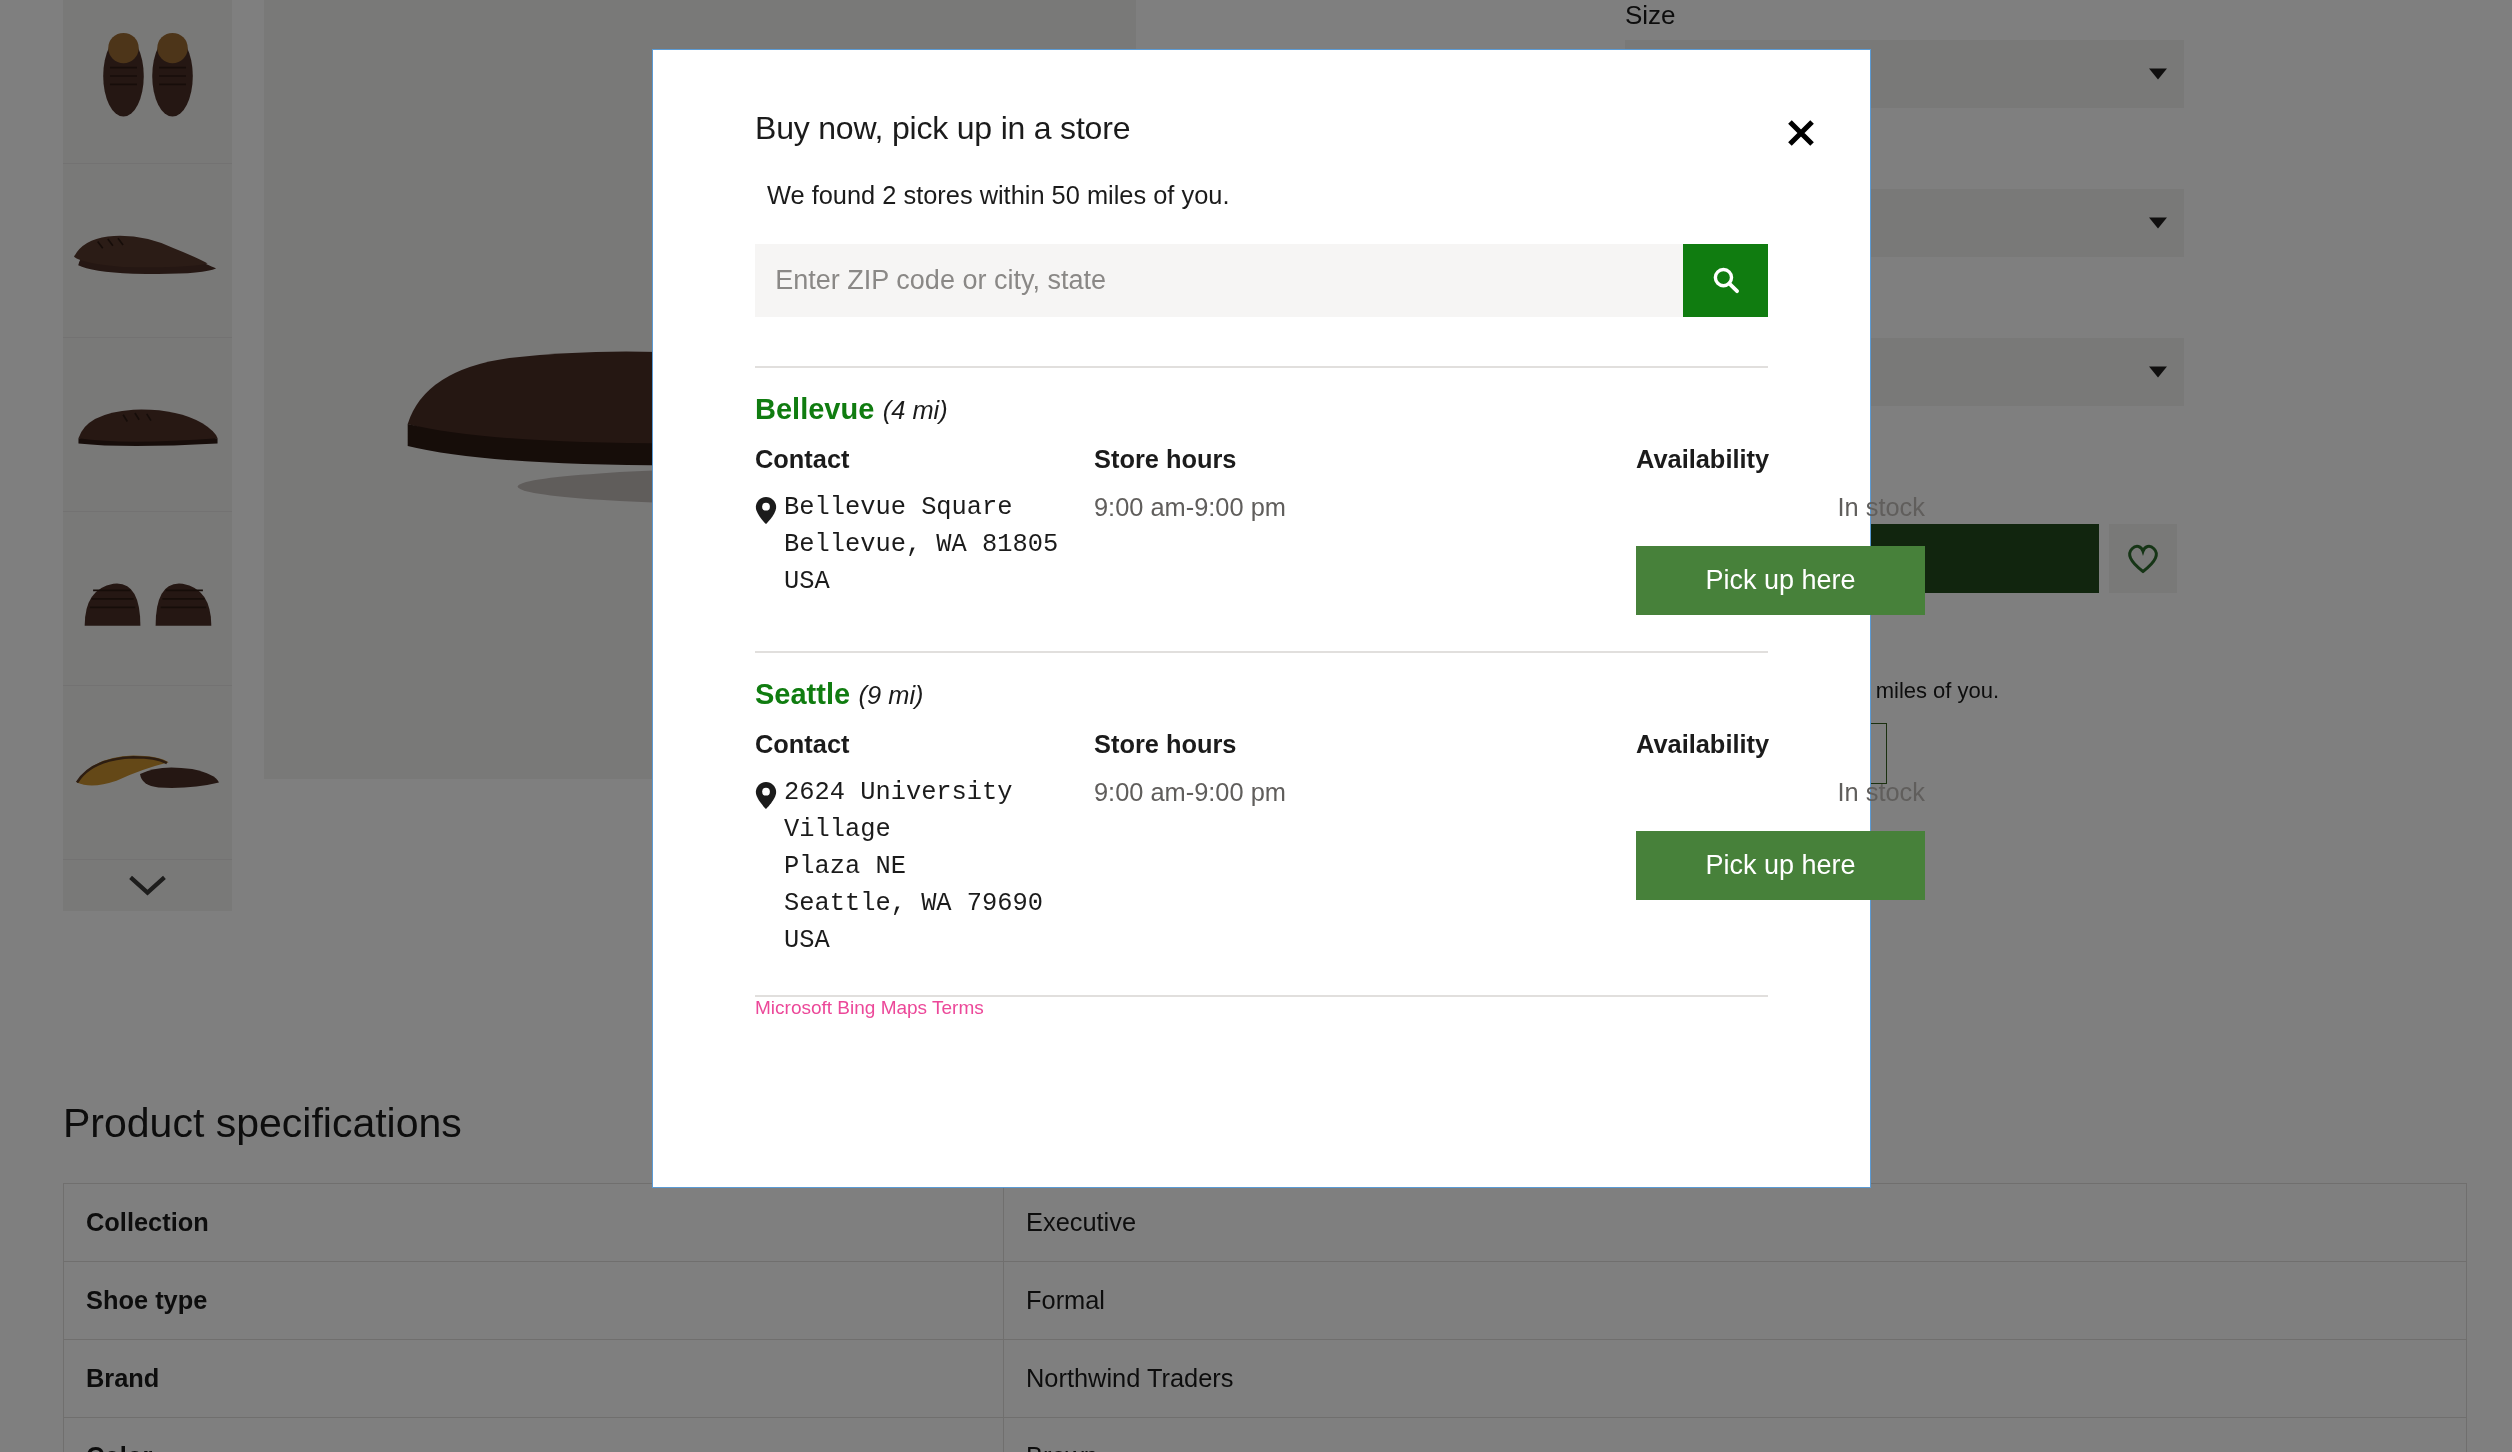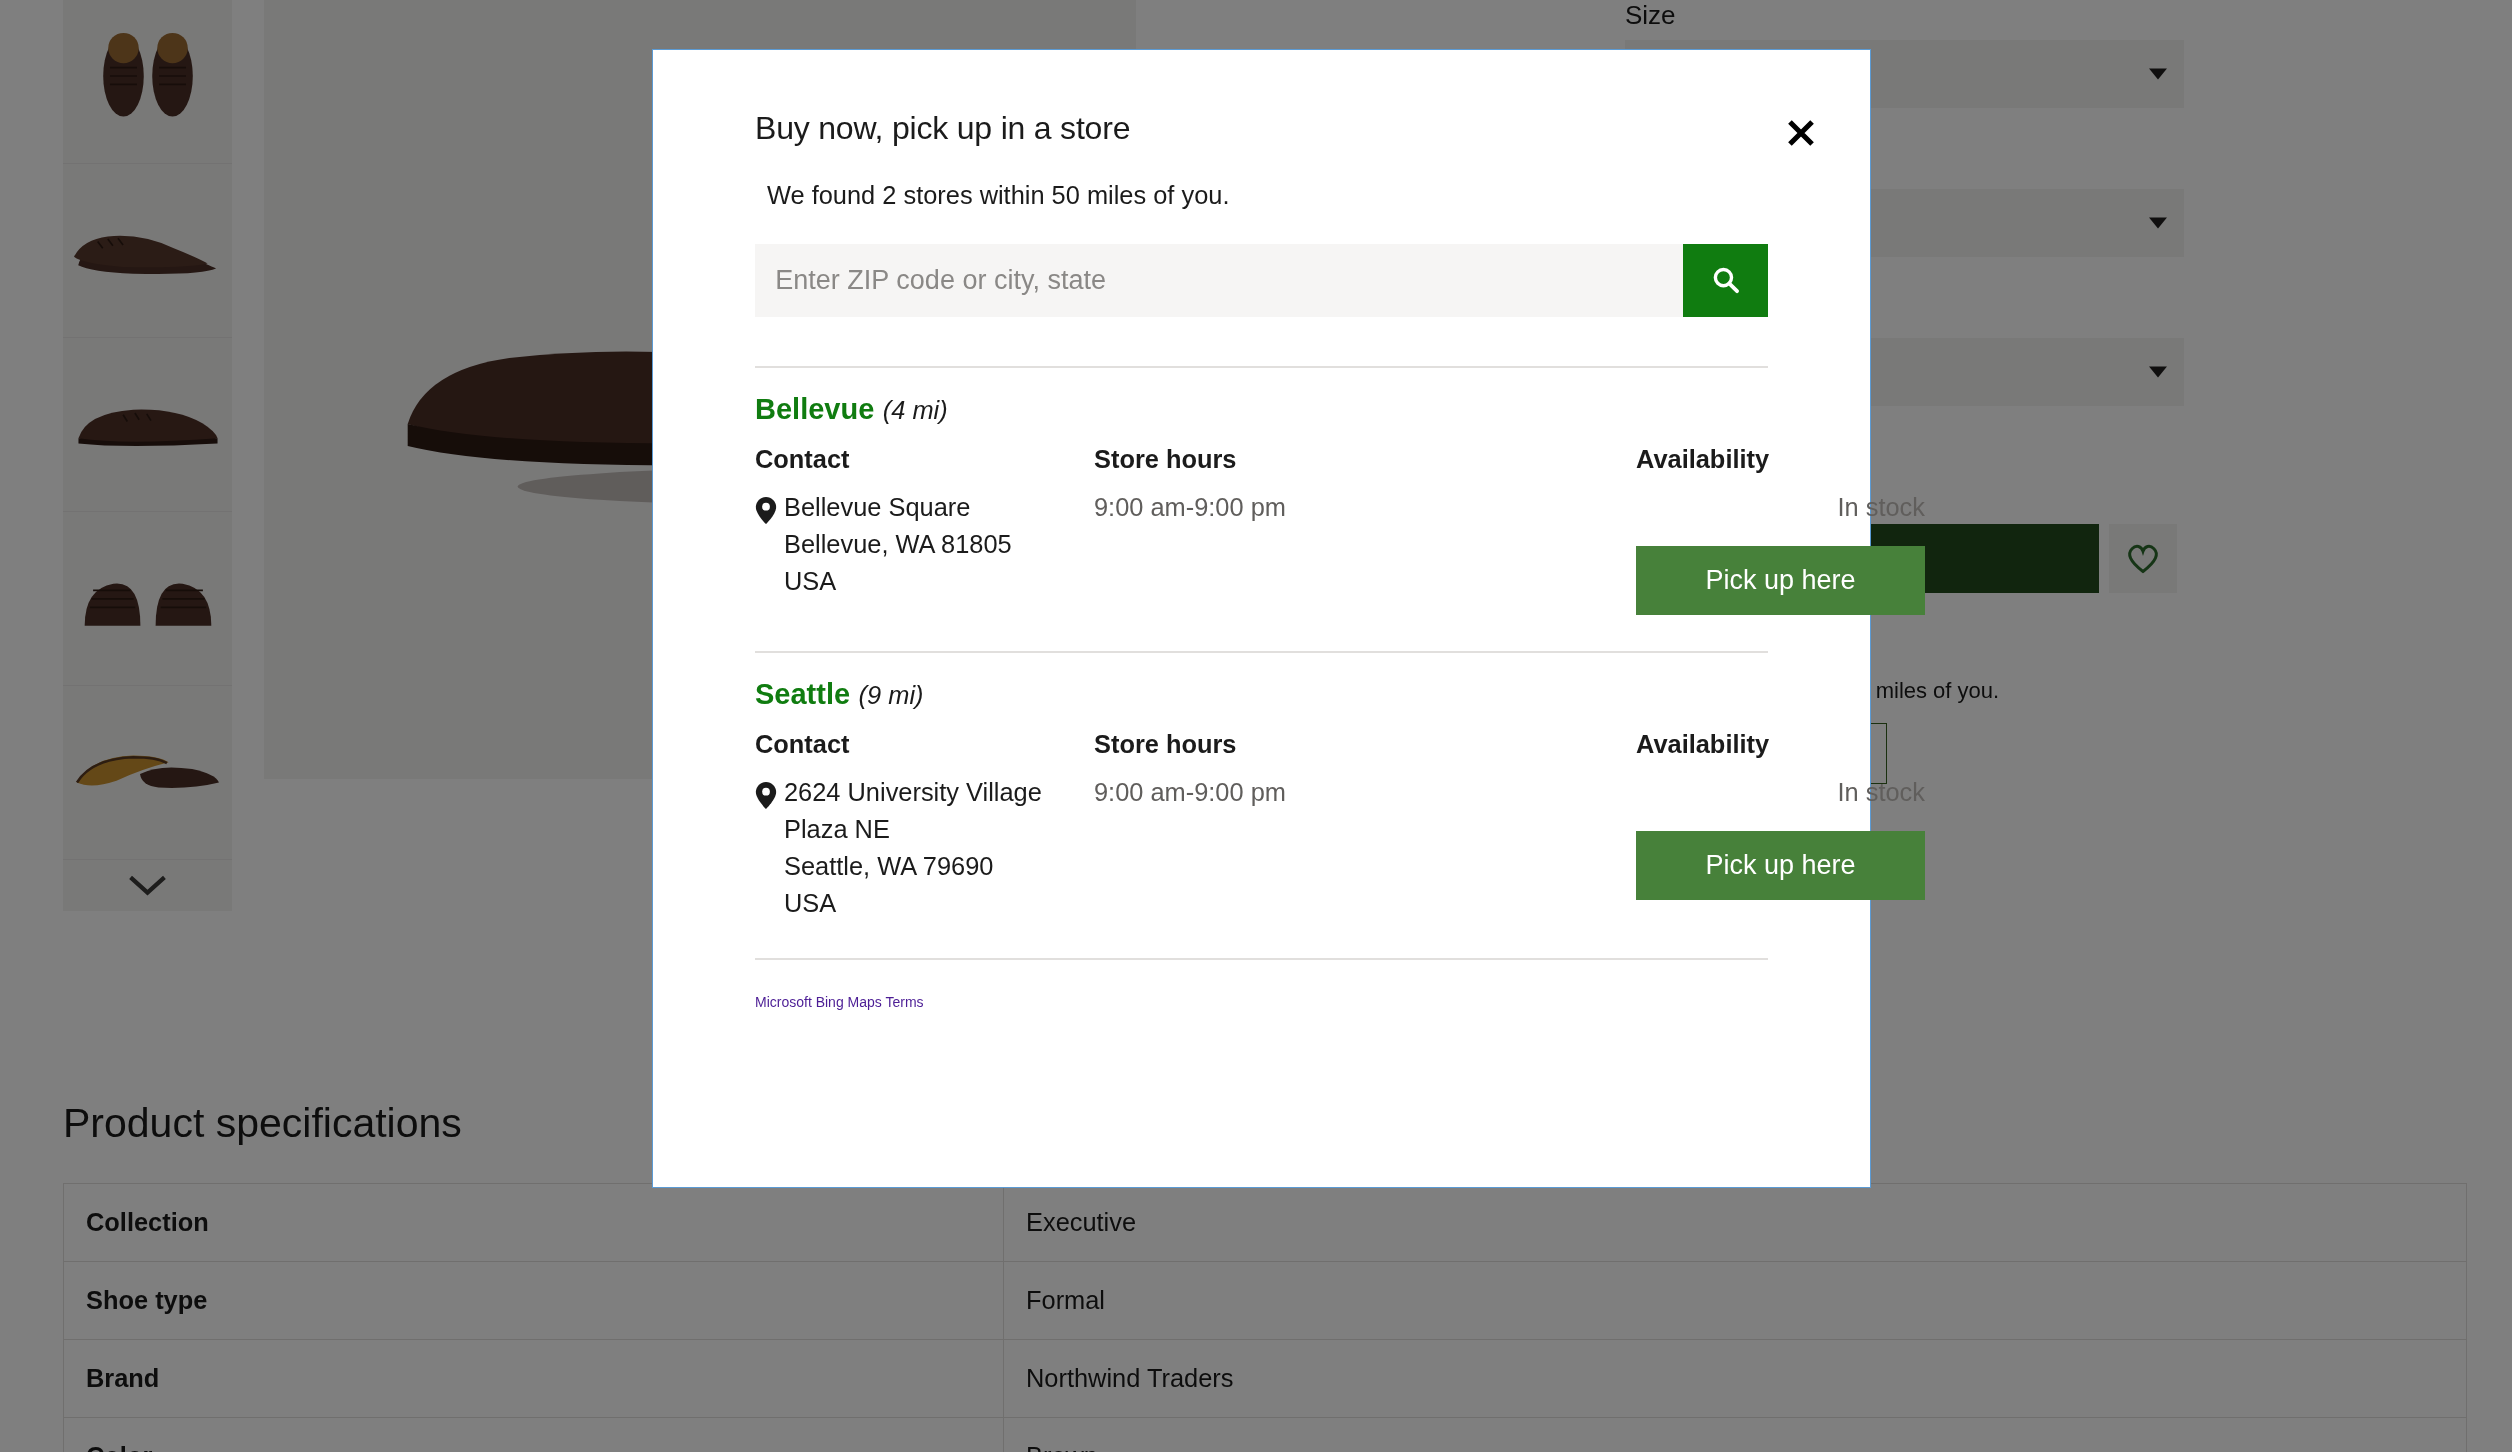--- a/index.html
+++ b/index.html
@@ -179,37 +179,37 @@
 
   .store-cols {
     display: grid;
     grid-template-columns: 339px 542px 1fr;
     margin-top: 18.6px;
   }
   .col-head { font-size: 25.4px; font-weight: 700; color: #1b1b1b; }
   .col-head.right { text-align: right; }
 
   .store-body { display: grid; grid-template-columns: 339px 542px 1fr; margin-top: 15.2px; }
-  .addr-cell { display: flex; }
+  .addr-cell { display: flex; font-family: Liberation Mono, monospace; }
   .pin { width: 29px; flex: 0 0 29px; padding-top: 6.8px; }
   .addr-lines { font-size: 25.4px; color: #1b1b1b; line-height: 37px; }
   .hours-cell { font-size: 25.4px; color: #605e5c; line-height: 37px; }
   .avail-cell { text-align: right; }
   .avail-text { font-size: 25.4px; color: #605e5c; line-height: 37px; }
   .pickup-btn {
     display: inline-flex; align-items: center; justify-content: center;
     margin-top: 20.3px;
     width: 289px; height: 69px;
     background: #47813a; color: #ffffff;
     font-size: 27px; border: none; cursor: pointer;
     font-family: "Liberation Sans", sans-serif;
   }
 
   .modal-divider { height: 1.7px; background: #e1dfdd; margin-top: 36px; }
-  .terms { margin-top: 34px; font-size: 14px; color: #4c1d95; }
+  .terms { font-size: 19px; color: #ec4899; }
 </style>
 </head>
 <body>
 
 <div id="page-root">
 
   <div id="bg-page">
 
     <div class="thumb-rail">
       <div class="thumb">

